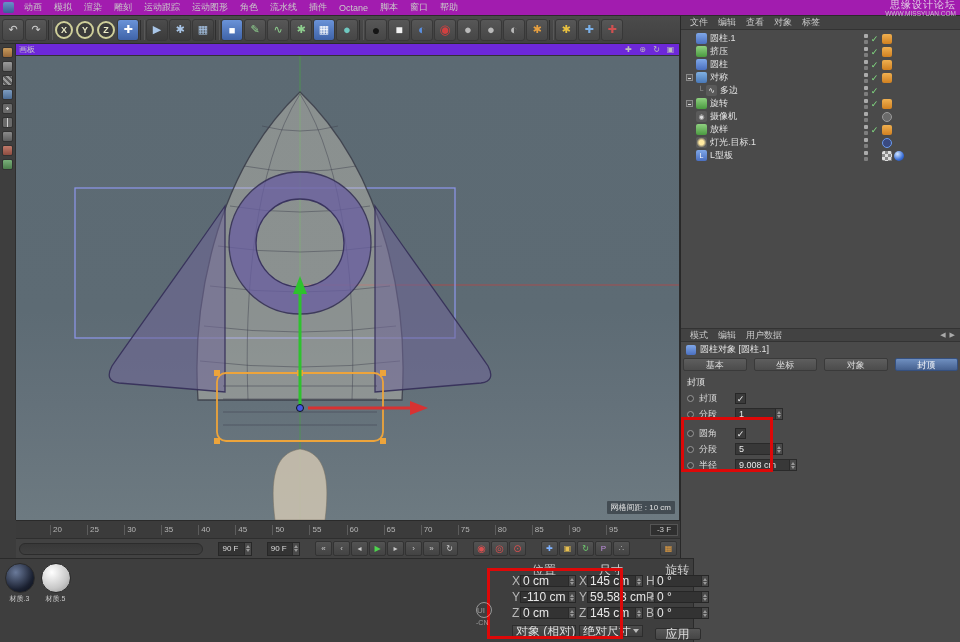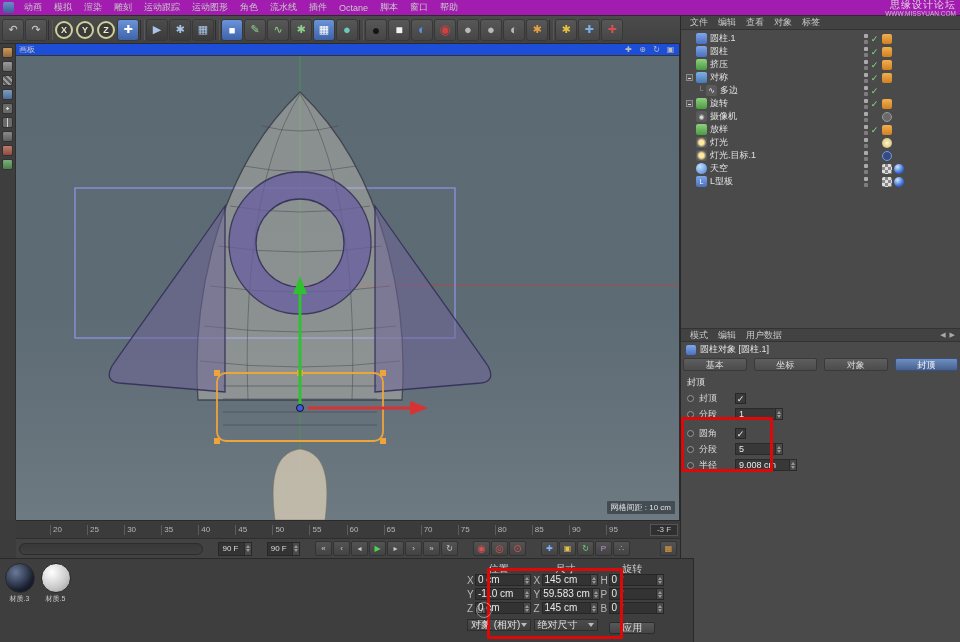--- a/index.html
+++ b/index.html
@@ -43,21 +43,21 @@
   .lt-c{background:repeating-linear-gradient(45deg,#9a9a9a 0 2px,#5a5a5a 2px 4px)}
   .lt-d{background:linear-gradient(#7d9cc0,#4c6c94)}
   .lt-e{background:radial-gradient(circle,#d8d8d8 1px,#6a6a6a 1.5px)}
   .lt-f{background:linear-gradient(90deg,#6a6a6a 45%,#d0d0d0 45% 55%,#6a6a6a 55%)}
   .lt-g{background:linear-gradient(#8a8a8a,#5e5e5e)}
   .lt-h{background:linear-gradient(#c07a6a,#8e4c40)}
   .lt-i{background:linear-gradient(#7ab07a,#4c7e4c)}
 
   
   #viewport{position:absolute;left:16px;top:44px;width:664px;height:476px;border-right:1px solid #2b2b2b}
-  .vp-header{height:12px;background:#1d4ed8;border-bottom:1px solid #333;display:flex;align-items:center;padding:0 3px}
+  .vp-header{height:12px;background:#6d28d9;border-bottom:1px solid #333;display:flex;align-items:center;padding:0 3px}
   .vp-title{font-size:8px;color:#c9c9c9}
   .vp-flex{flex:1}
   .vp-nav{display:flex;gap:3px}
   .vp-nav-icon{font-size:8px;color:#bcbcbc;width:11px;text-align:center;cursor:pointer}
   .vp-body{position:relative;width:100%;height:464px;background:linear-gradient(#5c6a73 0%,#5d6b74 55%,#64717a 75%,#6d7a81 100%);overflow:hidden}
   .grid-label{position:absolute;right:4px;bottom:6px;background:rgba(35,40,45,.55);color:#e2e2e2;font-size:8px;padding:1px 4px;border-radius:1px}
 
   
   #ruler{position:absolute;left:16px;top:520px;width:664px;height:18px;background:#3b3b3b;border-top:1px solid #2a2a2a;display:flex;align-items:center;padding:0 2px 0 34px}
   .ticks{flex:1;display:flex;height:10px}
@@ -81,21 +81,21 @@
   .tflex{flex:1}
 
   
   #bottom-area{position:absolute;left:0;top:558px;width:694px;height:84px;background:#3e3e3e;border-top:1px solid #2a2a2a;border-right:1px solid #2a2a2a;z-index:6}
   .materials{position:absolute;left:3px;top:4px;display:flex}
   .mat{width:33px;margin-right:3px;text-align:center}
   .mat-thumb{display:block;width:30px;height:30px;border-radius:50%;margin:0 auto;border:1px solid #2a2a2a}
   .mat-dark{background:radial-gradient(circle at 35% 30%,#6a7a9a,#1a2030 65%,#0a0d16)}
   .mat-light{background:radial-gradient(circle at 35% 30%,#ffffff,#c8c8c8 60%,#8f8f8f)}
   .mat-label{display:block;font-size:7px;color:#c8c8c8;margin-top:1px}
-  .coords{position:absolute;left:467px;top:3px;width:200px;display:flex;font-size:10px}
+  .coords{position:absolute;left:512px;top:3px;width:200px;display:flex;font-size:12px}
   .ccol{width:64px;margin-right:3px;display:flex;flex-direction:column}
   .chead{height:10px;text-align:center;color:#cfcfcf;margin-bottom:2px}
   .crow{display:flex;align-items:center;marg in-bottom:2px;margin-bottom:2px}
   .clabel{width:8px;color:#b8b8b8}
   .cfield{flex:1;height:12px;background:#333;border:1px solid #262626;display:flex;align-items:stretch}
   .cval{flex:1;padding:0 2px;color:#e8e8e8;line-height:10px;white-space:nowrap;overflow:hidden}
   .cfoot{margin-top:3px;display:flex}
   .dropdown{flex:1;height:12px;background:linear-gradient(#4c4c4c,#3f3f3f);border:1px solid #2d2d2d;display:flex;align-items:center;padding:0 3px;color:#ddd;white-space:nowrap;overflow:hidden}
   .dd-arrow{margin-left:auto;border-left:3px solid transparent;border-right:3px solid transparent;border-top:4px solid #bbb;flex:0 0 auto}
   .apply-btn{width:46px;height:12px;margin:3px auto 0;background:linear-gradient(#585858,#454545);border:1px solid #2d2d2d;border-radius:2px;color:#ddd;display:flex;align-items:center;justify-content:center;cursor:pointer}
@@ -489,34 +489,34 @@
         <span class="om-flex"></span>
         <span class="om-dots"></span>
         <span class="om-check check-on"></span>
         <span class="om-tag tag-phong"></span>
         <span class="om-tag tag-none"></span>
         <span class="om-end"></span>
       </div>
 
       <div class="om-row">
         <span class="om-exp exp-none"></span>
+        <span class="om-icon icon-extrude"></span>
+        <span class="om-label">挤压</span>
+        <span class="om-flex"></span>
+        <span class="om-dots"></span>
+        <span class="om-check check-on"></span>
+        <span class="om-tag tag-phong"></span>
+        <span class="om-tag tag-none"></span>
+        <span class="om-end"></span>
+      </div>
+
+      <div class="om-row">
+        <span class="om-exp exp-none"></span>
         <span class="om-icon icon-cylinder"></span>
         <span class="om-label">圆柱</span>
-        <span class="om-flex"></span>
-        <span class="om-dots"></span>
-        <span class="om-check check-on"></span>
-        <span class="om-tag tag-phong"></span>
-        <span class="om-tag tag-none"></span>
-        <span class="om-end"></span>
-      </div>
-
-      <div class="om-row">
-        <span class="om-exp exp-none"></span>
-        <span class="om-icon icon-extrude"></span>
-        <span class="om-label">挤压</span>
         <span class="om-flex"></span>
         <span class="om-dots"></span>
         <span class="om-check check-on"></span>
         <span class="om-tag tag-phong"></span>
         <span class="om-tag tag-none"></span>
         <span class="om-end"></span>
       </div>
 
       <div class="om-row">
         <span class="om-exp exp-open"></span>
@@ -572,55 +572,33 @@
         <span class="om-icon icon-loft"></span>
         <span class="om-label">放样</span>
         <span class="om-flex"></span>
         <span class="om-dots"></span>
         <span class="om-check check-on"></span>
         <span class="om-tag tag-phong"></span>
         <span class="om-tag tag-none"></span>
         <span class="om-end"></span>
       </div>
 
-      <div class="om-row">
-        <span class="om-exp exp-none"></span>
-        <span class="om-icon icon-light"></span>
-        <span class="om-label">灯光</span>
-        <span class="om-flex"></span>
-        <span class="om-dots"></span>
-        <span class="om-check check-none"></span>
-        <span class="om-tag tag-light"></span>
-        <span class="om-tag tag-none"></span>
-        <span class="om-end"></span>
-      </div>
 
       <div class="om-row">
         <span class="om-exp exp-none"></span>
         <span class="om-icon icon-light"></span>
         <span class="om-label">灯光.目标.1</span>
         <span class="om-flex"></span>
         <span class="om-dots"></span>
         <span class="om-check check-none"></span>
         <span class="om-tag tag-target"></span>
         <span class="om-tag tag-none"></span>
         <span class="om-end"></span>
       </div>
 
-      <div class="om-row">
-        <span class="om-exp exp-none"></span>
-        <span class="om-icon icon-sky"></span>
-        <span class="om-label">天空</span>
-        <span class="om-flex"></span>
-        <span class="om-dots"></span>
-        <span class="om-check check-none"></span>
-        <span class="om-tag tag-texture"></span>
-        <span class="om-tag tag-sphere"></span>
-        <span class="om-end"></span>
-      </div>
 
       <div class="om-row">
         <span class="om-exp exp-none"></span>
         <span class="om-icon icon-lshape"></span>
         <span class="om-label">L型板</span>
         <span class="om-flex"></span>
         <span class="om-dots"></span>
         <span class="om-check check-none"></span>
         <span class="om-tag tag-texture"></span>
         <span class="om-tag tag-sphere"></span>

